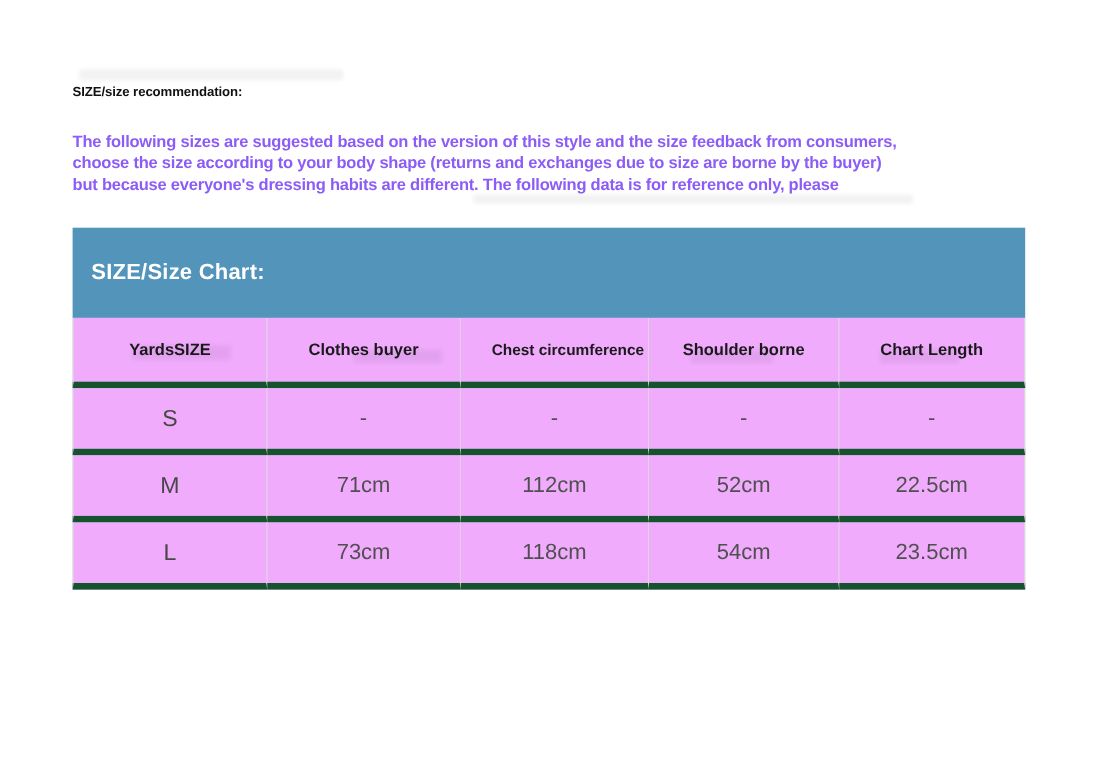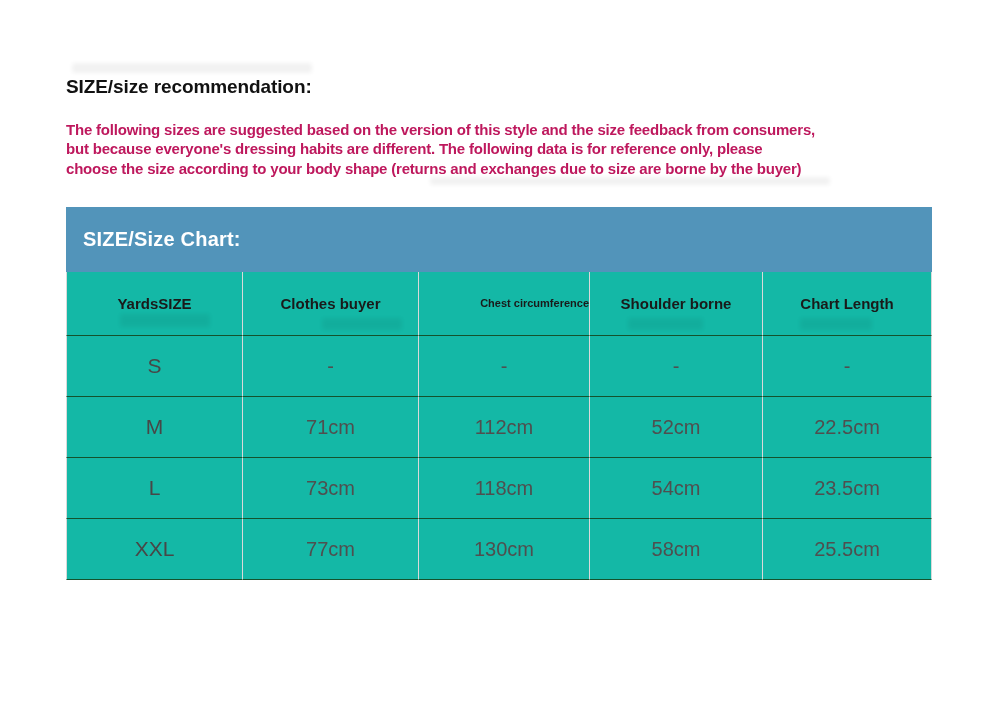--- a/index.html
+++ b/index.html
@@ -1,55 +1,55 @@
 <!DOCTYPE html>
 <html><head>
 <meta charset="utf-8">
 <style>
   * { margin:0; padding:0; box-sizing:border-box; }
   html,body { width:1000px; height:708px; background:#ffffff;
     font-family:"Liberation Sans", sans-serif; position:relative; overflow:hidden; }
 
   .heading {
     position:absolute; left:66px; top:76px;
-    font-size:19px; font-weight:700; color:#111111; letter-spacing:-0.1px;
+    font-size:12px; font-weight:700; color:#111111; letter-spacing:-0.1px;
   }
 
   .para {
     position:absolute; left:66px; top:120px; width:880px;
-    font-size:15px; font-weight:700; color:#be185d;
+    font-size:15px; font-weight:700; color:#8b5cf6;
     line-height:19.3px; letter-spacing:-0.2px;
   }
   .para .line { white-space:nowrap; }
 
   .chart-wrap { position:absolute; left:66px; top:207px; width:866px; }
 
   .banner {
-    height:65px; background:#5294ba; display:flex; align-items:center;
+    height:82px; background:#5294ba; display:flex; align-items:center;
     padding-left:17px;
   }
   .banner .banner-title {
     color:#ffffff; font-size:20px; font-weight:700; letter-spacing:0.2px;
   }
 
   table.size-table {
     width:866px; table-layout:fixed; border-collapse:separate; border-spacing:0;
   }
   .size-table th, .size-table td {
-    border-right:1px solid #d9d9d9; border-bottom:1px solid #14532d;
-    text-align:center; vertical-align:middle; background:#14b8a6;
+    border-right:1px solid #d9d9d9; border-bottom:6px solid #14532d;
+    text-align:center; vertical-align:middle; background:#f0abfc;
   }
   .size-table th:first-child, .size-table td:first-child {
     border-left:1px solid #d9d9d9;
   }
   .size-table thead th {
     height:64px; font-size:15px; font-weight:700; color:#1a1a1a;
   }
   .size-table thead th.col-chest {
-    text-align:right; padding-left:28px; font-size:11px; line-height:1.3;
+    text-align:left; padding-left:28px; font-size:14px; line-height:1.3;
     width:171px;
   }
   .size-table tbody td {
     height:61px; font-size:20px; font-weight:400; color:#4f4f4f;
   }
   .size-table tbody td.size-cell { color:#474747; font-size:21px; }
 
   
   .smudge { position:absolute; background:#000; opacity:0.05; filter:blur(2px); border-radius:2px; }
   .smudge-a { left:72px;  top:63px;  width:240px; height:10px; }
@@ -59,22 +59,22 @@
   .smudge-e { left:628px; top:318px; width:75px;  height:12px; }
   .smudge-f { left:800px; top:318px; width:72px;  height:12px; }
 </style>
 </head>
 <body>
 
 <div class="heading">SIZE/size recommendation:</div>
 
 <div class="para">
   <div class="line">The following sizes are suggested based on the version of this style and the size feedback from consumers,</div>
+  <div class="line">choose the size according to your body shape (returns and exchanges due to size are borne by the buyer)</div>
   <div class="line">but because everyone's dressing habits are different. The following data is for reference only, please</div>
-  <div class="line">choose the size according to your body shape (returns and exchanges due to size are borne by the buyer)</div>
 </div>
 
 <div class="chart-wrap">
   <div class="banner" style="background: rgb(82, 148, 186);">
     <span class="banner-title">SIZE/Size Chart:</span>
   </div>
 
   <table class="size-table">
     <colgroup>
       <col style="width:177px">
@@ -107,27 +107,20 @@
         <td>52cm</td>
         <td>22.5cm</td>
       </tr>
       <tr>
         <td class="size-cell">L</td>
         <td>73cm</td>
         <td>118cm</td>
         <td>54cm</td>
         <td>23.5cm</td>
       </tr>
-      <tr>
-        <td class="size-cell">XXL</td>
-        <td>77cm</td>
-        <td>130cm</td>
-        <td>58cm</td>
-        <td>25.5cm</td>
-      </tr>
     </tbody>
   </table>
 </div>
 
 <div class="smudge smudge-a"></div>
 <div class="smudge smudge-b"></div>
 <div class="smudge smudge-c"></div>
 <div class="smudge smudge-d"></div>
 <div class="smudge smudge-e"></div>
 <div class="smudge smudge-f"></div>

